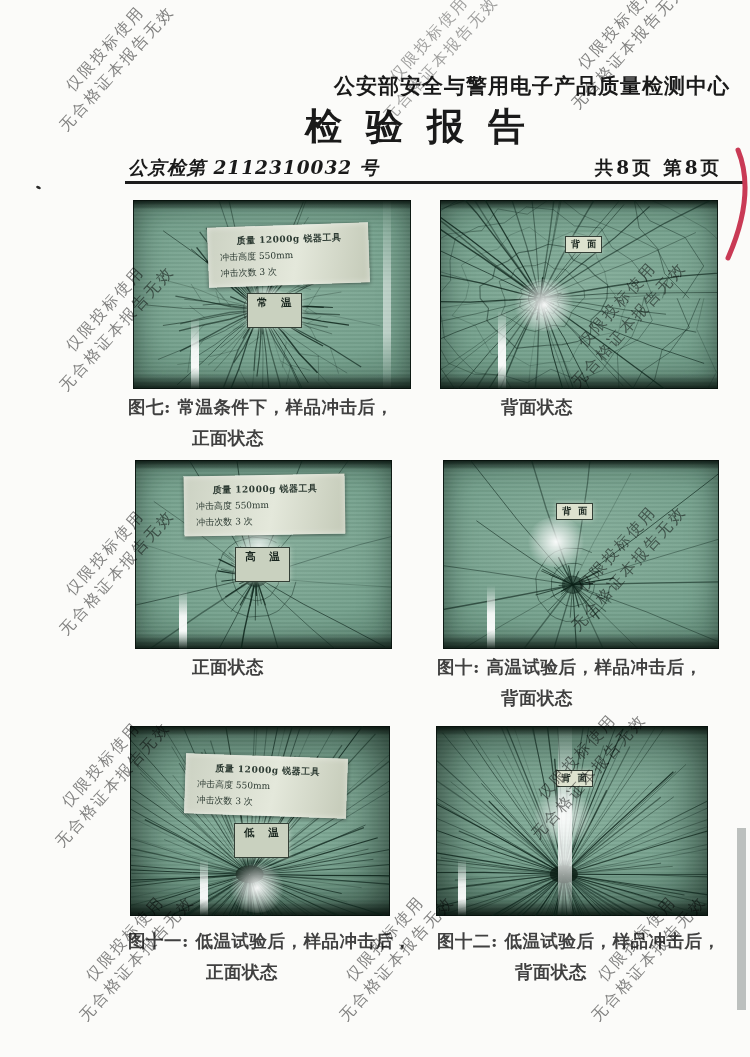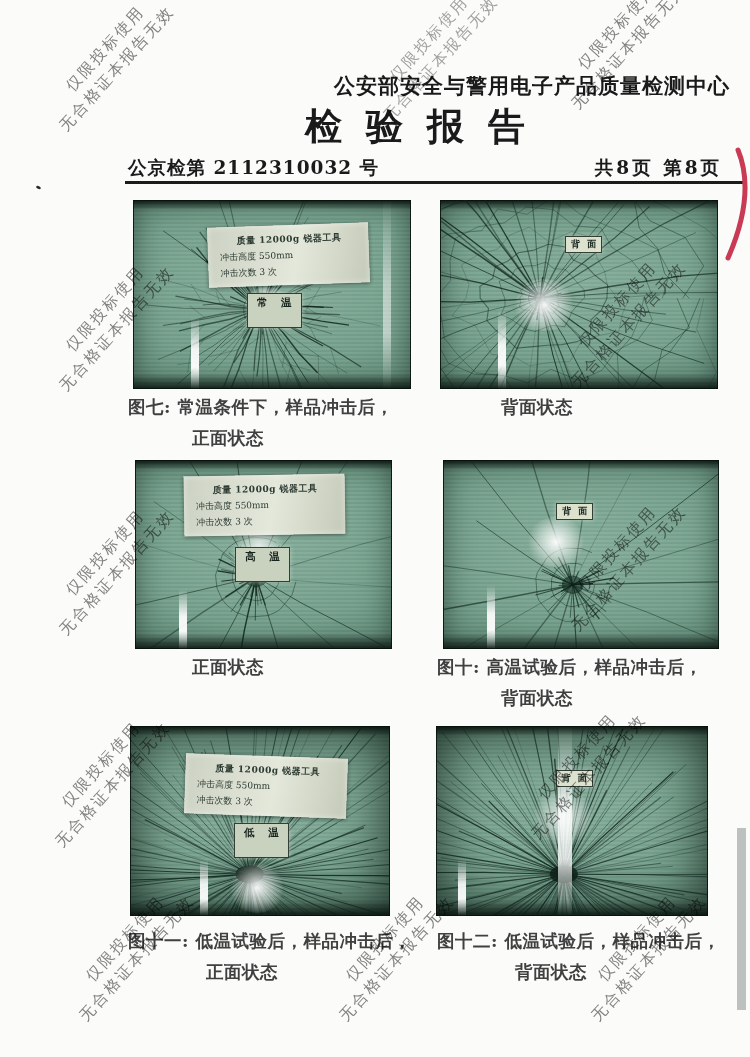--- a/index.html
+++ b/index.html
@@ -14,21 +14,21 @@
     position:absolute; left:100px; right:20px; top:72px;
     text-align:right; font-size:21px; font-weight:bold; letter-spacing:1px;
   }
   .report-title{
     position:absolute; left:100px; right:20px; top:102px;
     text-align:center; font-size:37px; font-weight:bold;
     letter-spacing:24px; text-indent:24px;
   }
   .doc-number{
     position:absolute; left:128px; top:155px;
-    font-size:18.5px; font-weight:bold; letter-spacing:1px;
+    font-size:18.5px; font-weight:bold; letter-spacing:1px;font-style:italic;
   }
   .page-info{
     position:absolute; right:28px; top:155px;
     font-size:18.5px; font-weight:bold; letter-spacing:3px;
   }
   .header-rule{
     position:absolute; left:125px; right:5px; top:181px;
     height:2.5px; background:#1c1c1c;
   }
   

